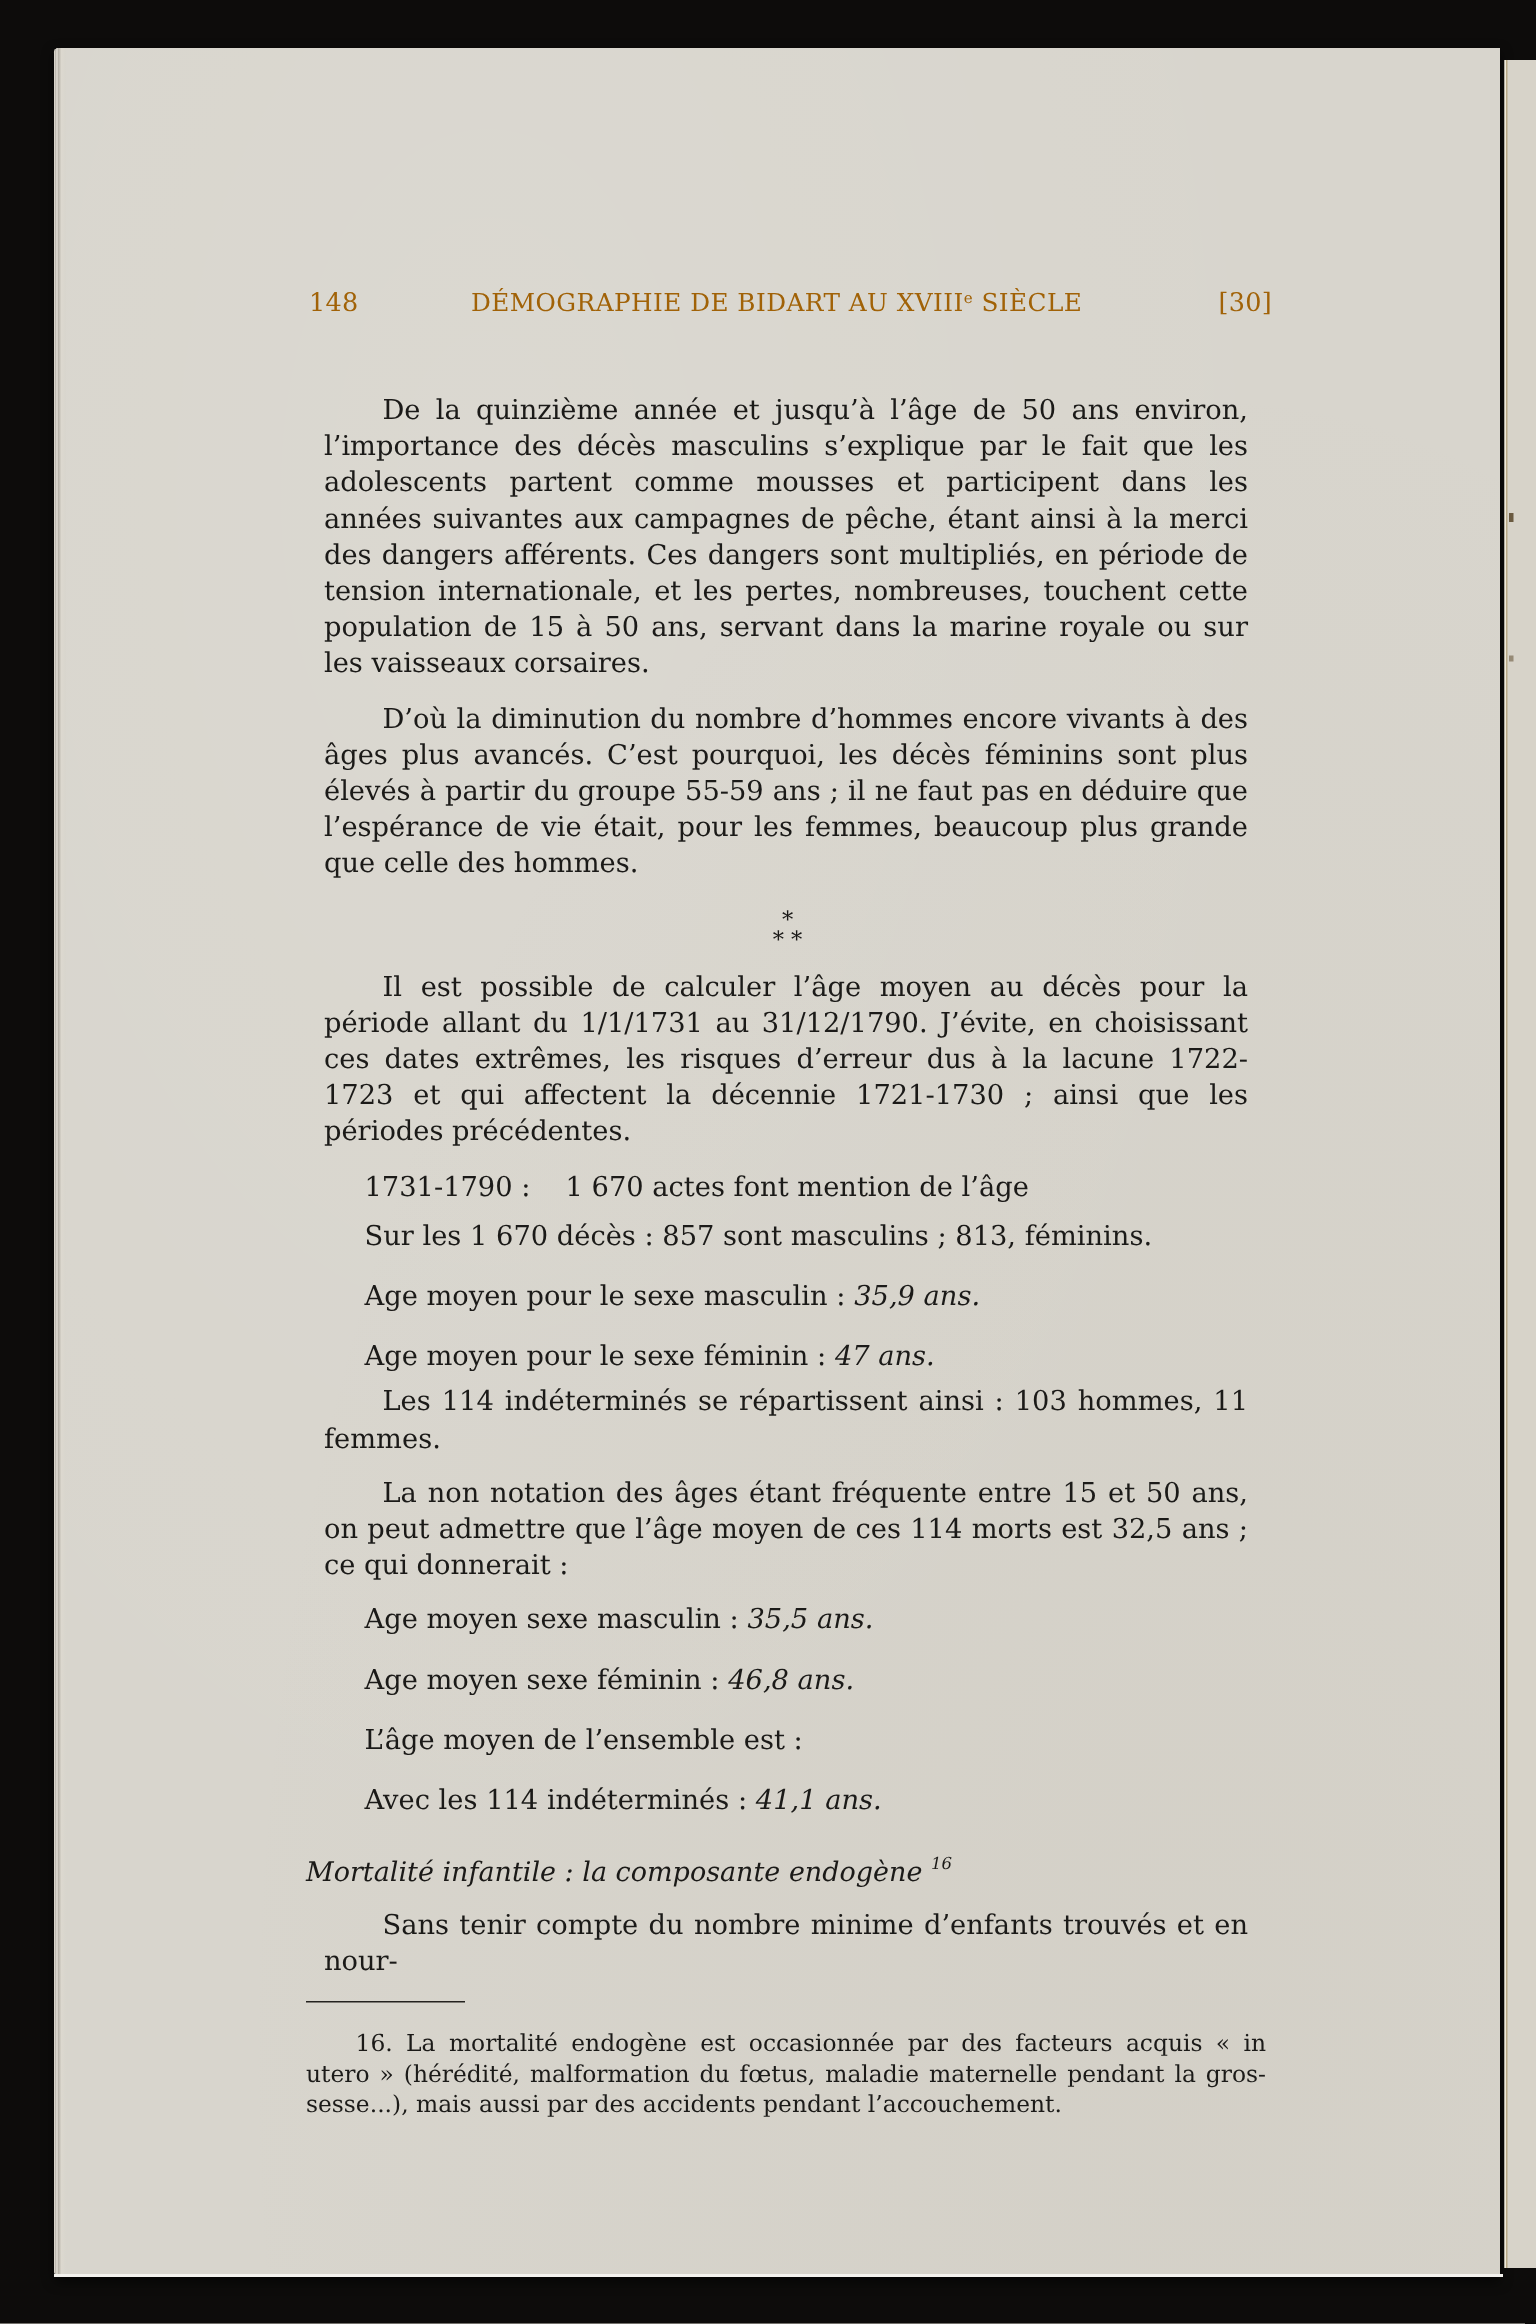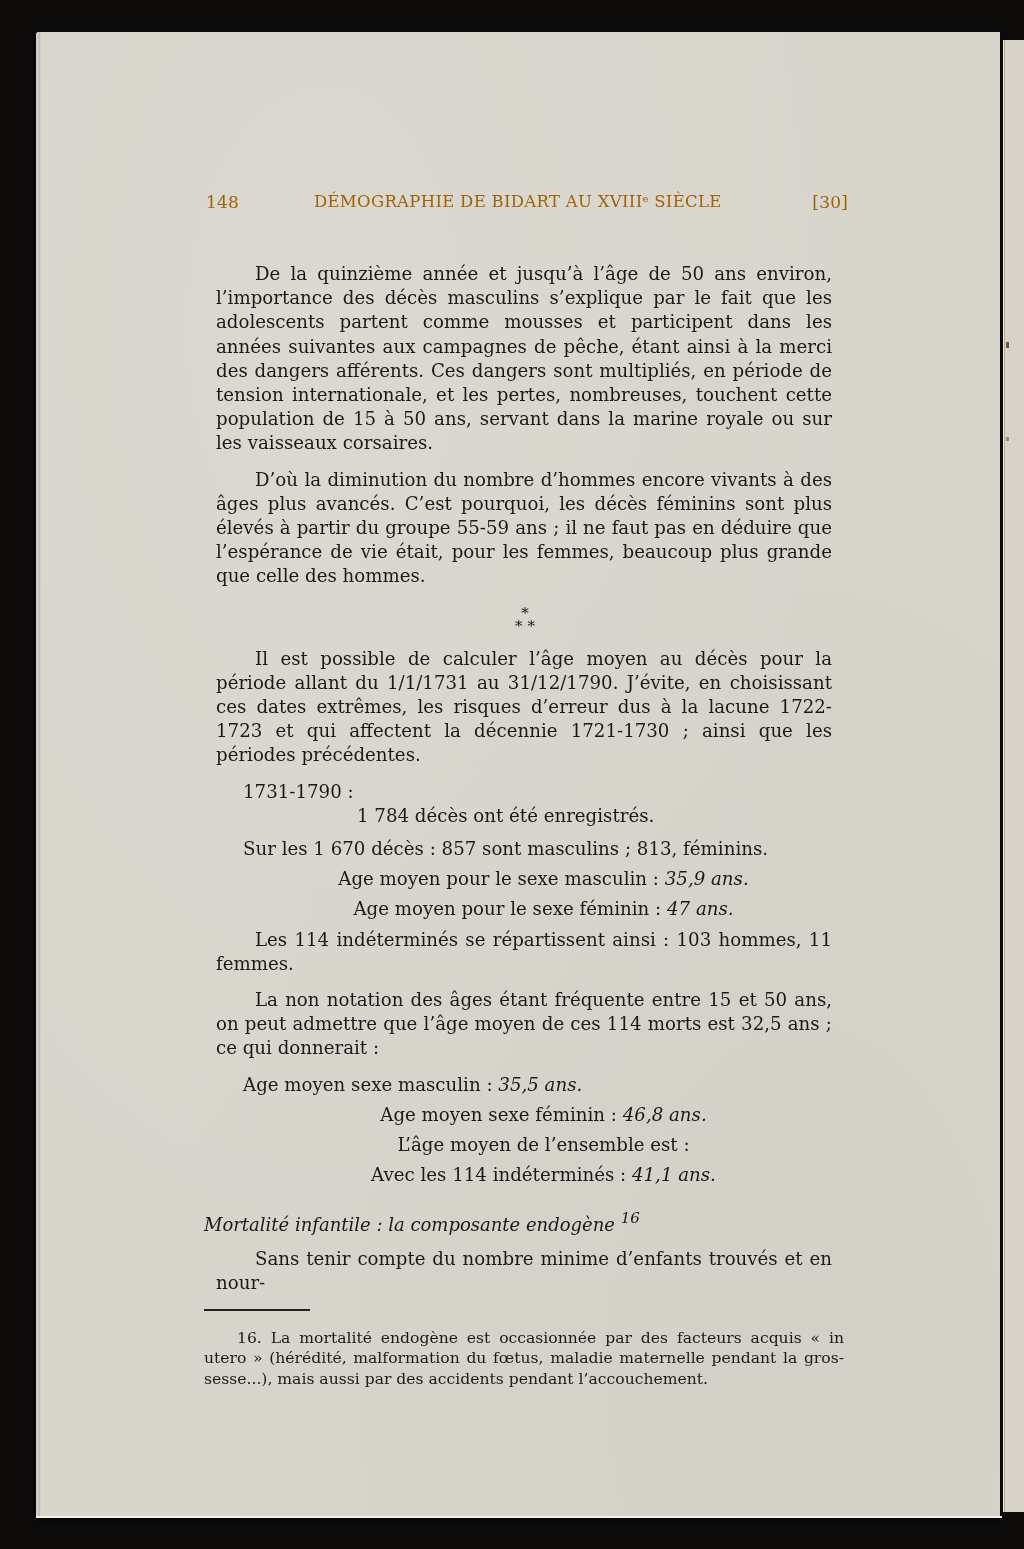--- a/index.html
+++ b/index.html
@@ -113,21 +113,21 @@
       font-size: 15px;
       line-height: 13px;
       margin: 18px 0 14px 0;
       padding-left: 2px;
     }
     .line {
       margin: 0;
       padding-left: 39px;
       white-space: nowrap;
     }
-    .gap-s { margin-top: 6px; text-align: center; }
+    .gap-s { margin-top: 16px; }
     .gap-m { margin-top: 7px; gap: 20px; }
     .gap-l { margin-top: 9px; }
     .table-line {
       display: flex;
       padding-left: 39px;
       white-space: nowrap;
     }
     .table-line .lbl {
       width: 114px;
       display: inline-block;
@@ -136,21 +136,21 @@
       padding-left: 153px;
       white-space: nowrap;
     }
     .i { font-style: italic; }
     .heading-it {
       font-style: italic;
       margin: 18px 0 0 0;
       font-size: 18px;
     }
     .heading-it sup {
-      font-size: 15px;
+      font-size: 11px;
       vertical-align: 8px;
     }
     .rule {
       width: 106px;
       height: 1.5px;
       background: #24221f;
       margin-top: 14px;
     }
     .footnote {
       margin-top: 17px;
@@ -185,22 +185,22 @@
 
   <div class="stars">
     <div>*</div>
     <div>* *</div>
   </div>
 
   <p class="para">Il est possible de calculer l’âge moyen au décès pour la période allant du 1/1/1731 au 31/12/1790. J’évite, en choisissant ces dates extrê­mes, les risques d’erreur dus à la lacune 1722-1723 et qui affectent la décennie 1721-1730 ; ainsi que les périodes précédentes.</p>
 
   <div class="table-line gap-m">
     <span class="lbl">1731-1790 :</span>
+    <span>1 670 actes font mention de l’âge</span>
   </div>
-  <div class="indent-cont">1 784 décès ont été enregistrés.</div>
 
   <p class="line gap-l">Sur les 1 670 décès : 857 sont masculins ; 813, féminins.</p>
   <p class="line gap-s"><span>Age moyen pour le sexe masculin : </span><span class="i">35,9 ans.</span></p>
   <p class="line gap-s"><span>Age moyen pour le sexe féminin : </span><span class="i">47 ans.</span></p>
 
   <p class="para sp">Les 114 indéterminés se répartissent ainsi : 103 hommes, 11 femmes.</p>
   <p class="para sp">La non notation des âges étant fréquente entre 15 et 50 ans, on peut admettre que l’âge moyen de ces 114 morts est 32,5 ans ; ce qui donnerait :</p>
 
   <p class="line gap-m"><span>Age moyen sexe masculin : </span><span class="i">35,5 ans.</span></p>
   <p class="line gap-s"><span>Age moyen sexe féminin : </span><span class="i">46,8 ans.</span></p>

